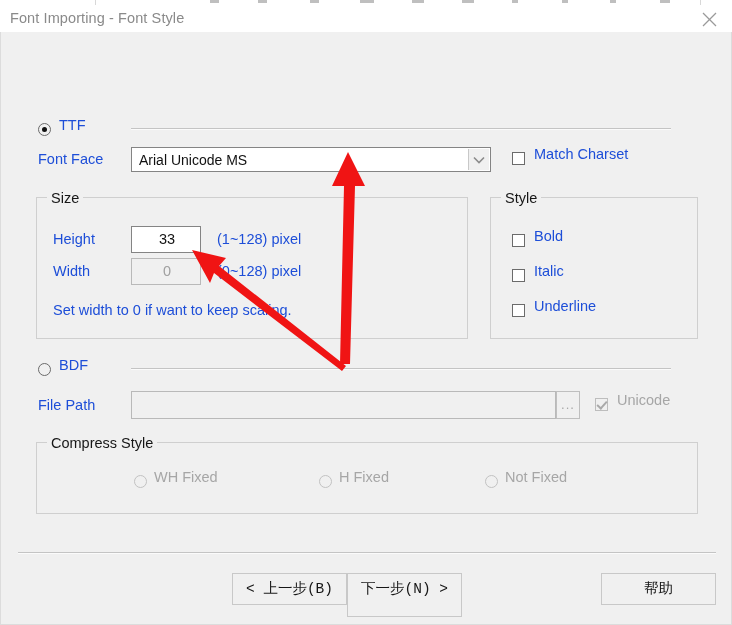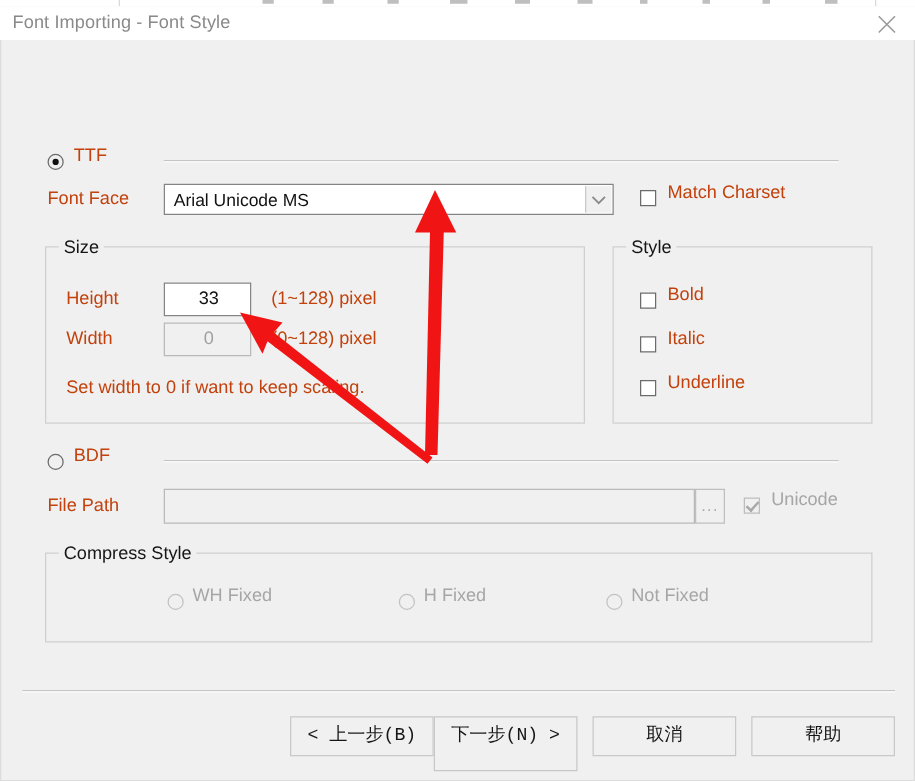--- a/index.html
+++ b/index.html
@@ -73,21 +73,21 @@
     background: #f0f0f0;
     border-left: 1px solid #dcdcdc;
     border-right: 1px solid #dcdcdc;
     border-bottom: 1px solid #dcdcdc;
     box-sizing: border-box;
   }
 
   .lbl {
     position: absolute;
     font-size: 14.5px;
-    color: #c2410c;
+    color: #1d4ed8;
     white-space: nowrap;
   }
   .lbl.dim { color: #a6a6a6; }
 
   .heading {
     position: absolute;
     left: 40px; top: 42px;
     font-size: 14.8px;
     color: #111111;
     white-space: nowrap;
@@ -342,23 +342,20 @@
     <div class="lbl dim" style="left:504px; top:437px;">Not Fixed</div>
 
     <div class="etch" style="left:17px; top:520px; width:698px;"></div>
 
     <div class="btn" style="left:231px; top:541px; width:115px; height:32px; line-height:30px;">
       <span>&lt; 上一步(B)</span>
     </div>
     <div class="btn" style="left:346px; top:541px; width:115px; height:44px; line-height:30px;">
       <span>下一步(N) &gt;</span>
     </div>
-    <div class="btn" style="left:473px; top:541px; width:115px; height:32px; line-height:30px;">
-      <span>取消</span>
-    </div>
     <div class="btn" style="left:600px; top:541px; width:115px; height:32px; line-height:30px;">
       <span>帮助</span>
     </div>
 
   </div>
 
   <svg class="overlay" viewBox="0 0 732 625">
 
     <g>
       <polygon points="348,152 365,186 355,186 350,364 340,364 344,186 332,186" fill="#f01414"></polygon>

